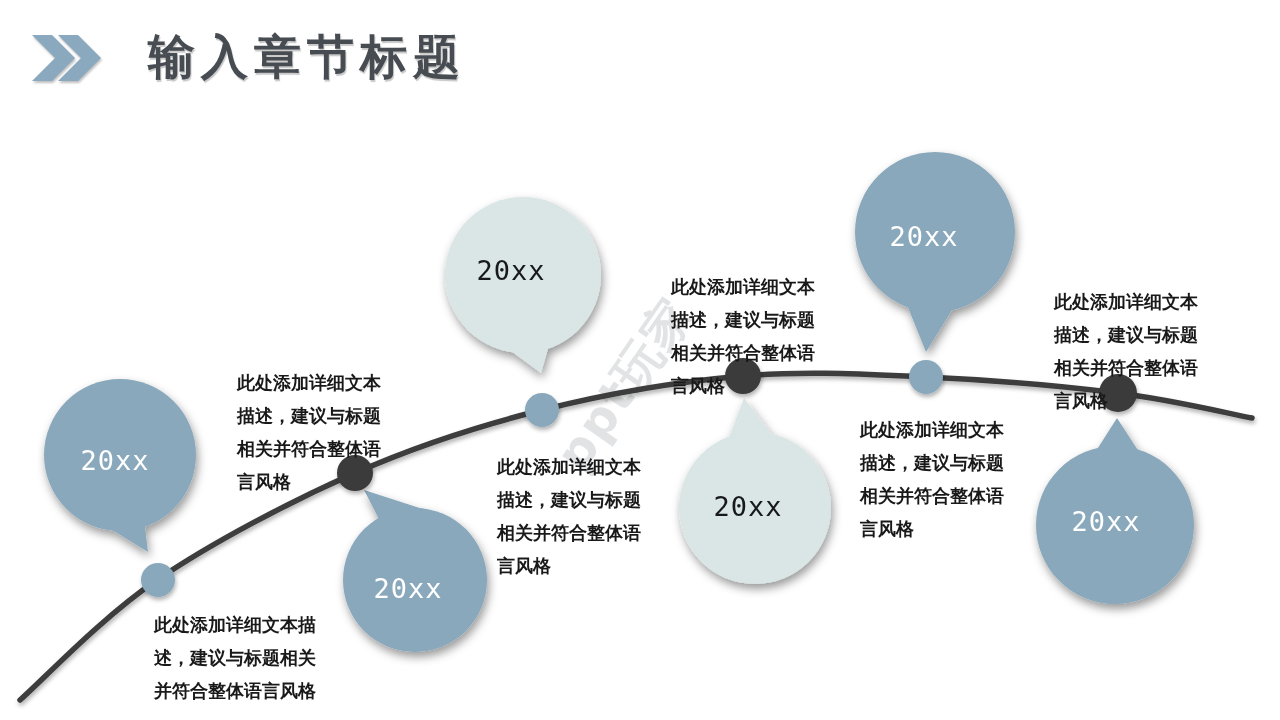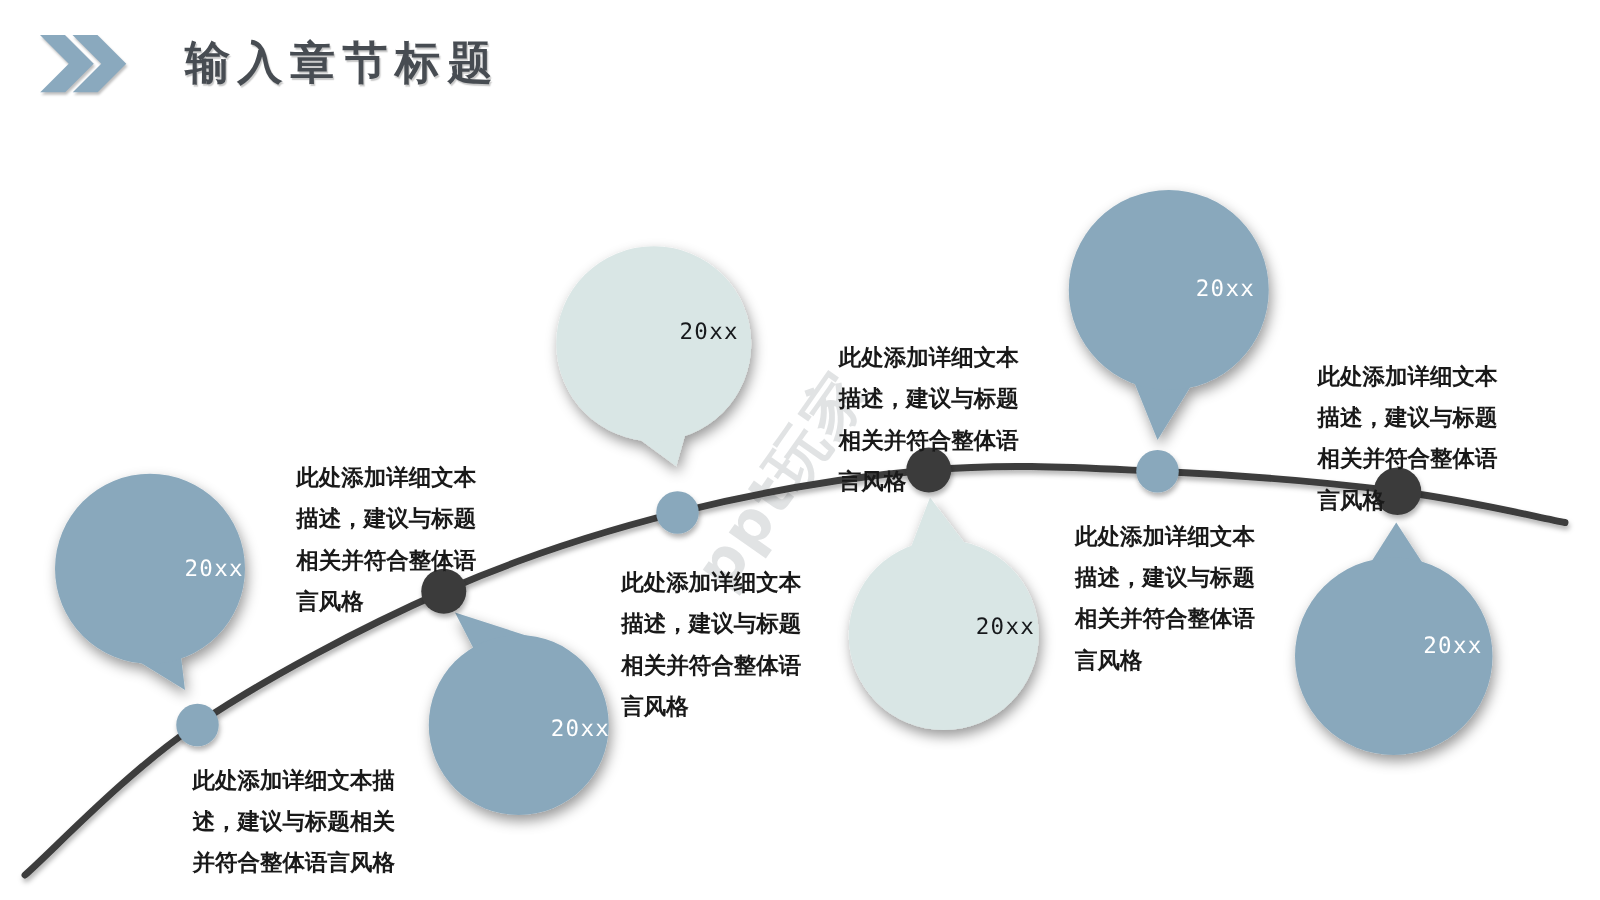--- a/index.html
+++ b/index.html
@@ -3,34 +3,34 @@
 <meta charset="utf-8">
 <style>
   html,body{margin:0;padding:0;background:#ffffff;}
   .slide{
     position:relative;width:1280px;height:720px;overflow:hidden;background:#ffffff;
     font-family:"DejaVu Sans","Liberation Sans",sans-serif;
   }
   .hdr{position:absolute;left:32px;top:26px;display:flex;align-items:center;z-index:4;}
   .chev{filter:drop-shadow(1px 2px 1px rgba(0,0,0,0.25));}
   .title{
-    margin-left:46px;font-size:36px;font-weight:bold;color:#474c52;letter-spacing:6px;
+    margin-left:46px;font-size:47px;font-weight:bold;color:#474c52;letter-spacing:6px;
     text-shadow:1px 2px 1px rgba(0,0,0,0.22);white-space:nowrap;
   }
   .wm{
     position:absolute;left:465px;top:352px;width:320px;text-align:center;z-index:1;
     transform:rotate(-55deg);font-size:48px;font-weight:bold;letter-spacing:2px;
     color:rgba(148,153,158,0.28);text-shadow:1px 1px 0 rgba(255,255,255,0.65);
     white-space:nowrap;pointer-events:none;
   }
   .gfx{position:absolute;left:0;top:0;z-index:2;}
   .yr{
-    position:absolute;z-index:3;width:160px;text-align:right;
+    position:absolute;z-index:3;width:160px;text-align:center;
     font-family:"DejaVu Sans Mono","Liberation Mono",monospace;
-    font-size:18px;letter-spacing:1px;
+    font-size:27px;letter-spacing:1px;
   }
   .yr.light{color:#ffffff;}
   .yr.dark{color:#17191c;}
   .desc{
     position:absolute;z-index:3;font-size:18px;line-height:33px;font-weight:bold;
     color:#191919;text-align:left;word-break:break-all;
   }
 </style>
 </head>
 <body>

